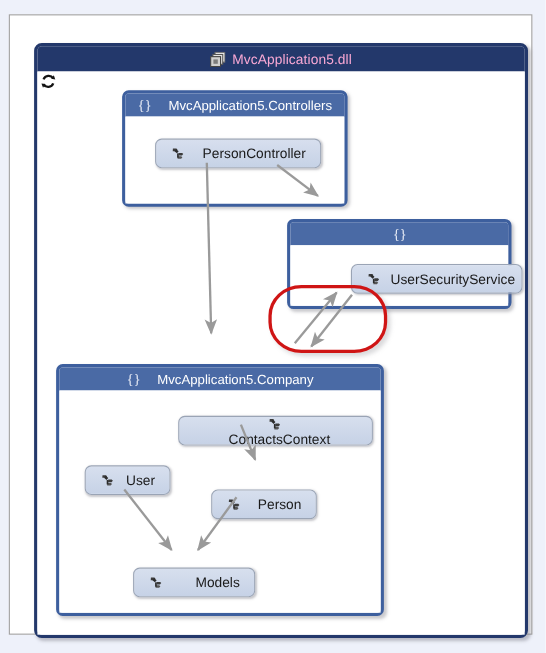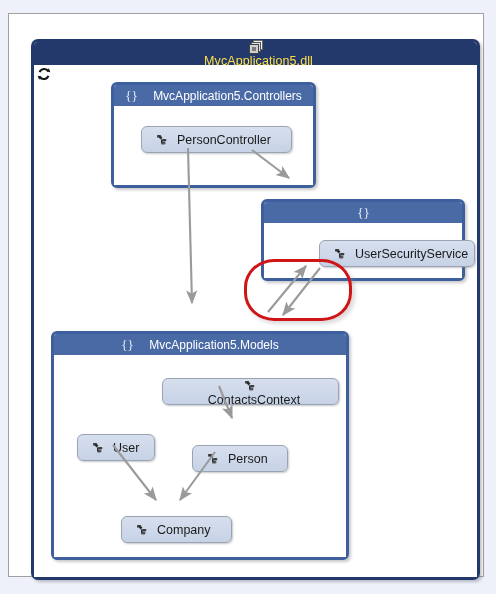--- a/index.html
+++ b/index.html
@@ -25,24 +25,23 @@
     border:3px solid #23386b;
     border-radius:7px;
     background:#ffffff;
     box-shadow:2px 2px 3px rgba(120,120,130,.45);
   }
   #assembly-header{
     height:23px;
     background:#23386b;
     border-radius:4px 4px 0 0;
     display:flex;align-items:center;justify-content:center;
-    color:#fde047;font-size:12.5px;
+    color:#f9a8d4;font-size:12.5px;
     letter-spacing:.1px;
     position:relative;
-    flex-direction:column;
   }
   #assembly-header .lbl{margin-left:6px;}
   #assembly-body{position:absolute;left:0;top:23px;right:0;bottom:0;background:#ffffff;}
   
   #recursion-icon{
     position:absolute;left:3px;top:2px;width:14px;height:14px;
     color:#1c1c1c;font-size:13px;line-height:14px;text-align:center;
   }
   
   .ns-node{
@@ -70,29 +69,30 @@
     position:absolute;box-sizing:border-box;
     height:27px;
     background:linear-gradient(#d7dfee,#c6d2e6);
     border:1px solid #9aa4b5;
     border-radius:6px;
     display:flex;align-items:center;
     padding:0 13px;
     font-size:12.5px;color:#1a1a1a;
     box-shadow:1px 1px 2px rgba(130,130,140,.45);
     white-space:nowrap;
+    justify-content:space-between;
   }
   .class-node .lbl{margin-left:7px;}
   
   #cls-personcontroller{left:27px;top:20px;width:151px;}
   
   #cls-usersecurityservice{left:36px;top:17px;width:156px;margin-left:19px;}
   
   #cls-contactscontext{left:108px;top:23px;width:177px;flex-direction:column;}
-  #cls-user{left:23px;top:79px;width:78px;}
+  #cls-user{left:23px;top:68px;width:78px;}
   #cls-person{left:138px;top:90px;width:96px;}
   #cls-company{left:67px;top:161px;width:111px;}
 
   
   .ico{display:inline-block;vertical-align:middle;flex:0 0 auto;}
   .ns-ico{width:13px;height:14px;}
   .cls-ico{width:15px;height:14px;}
   .asm-ico{width:14px;height:14px;}
 
   
@@ -185,21 +185,21 @@
       </div>
     </div>
 
     <div class="ns-node" id="ns-models">
       <div class="ns-header">
         <span class="ico ns-ico">
           <svg viewBox="0 0 13 14" width="13" height="14">
             <text x="6.5" y="11.4" font-family="Liberation Serif, serif" font-size="13" fill="#e8ecf6" text-anchor="middle">{}</text>
           </svg>
         </span>
-        <span class="lbl">MvcApplication5.Models</span>
+        <span class="lbl">MvcApplication5.Company</span>
       </div>
       <div class="ns-body">
         <div class="class-node" id="cls-contactscontext">
           <span class="ico cls-ico">
             <svg viewBox="0 0 15 14" width="15" height="14">
               <path d="M2.2 2.0 L5.4 2.0 L6.4 3.1 L5.2 4.4 L2.0 4.4 Z" fill="#3b3b3b"></path>
               <rect x="4.0" y="3.3" width="3.0" height="2.4" transform="rotate(42 5.5 4.5)" fill="#2c2c2c"></rect>
               <path d="M7.4 6.0 L10.6 6.0 L11.6 7.1 L10.4 8.4 L7.2 8.4 Z" fill="#3b3b3b"></path>
               <path d="M6.6 9.0 L9.8 9.0 L10.8 10.1 L9.6 11.4 L6.4 11.4 Z" fill="#555"></path>
               <rect x="6.0" y="6.4" width="1.5" height="4.0" fill="#2c2c2c"></rect>
@@ -234,21 +234,21 @@
         <div class="class-node" id="cls-company">
           <span class="ico cls-ico">
             <svg viewBox="0 0 15 14" width="15" height="14">
               <path d="M2.2 2.0 L5.4 2.0 L6.4 3.1 L5.2 4.4 L2.0 4.4 Z" fill="#3b3b3b"></path>
               <rect x="4.0" y="3.3" width="3.0" height="2.4" transform="rotate(42 5.5 4.5)" fill="#2c2c2c"></rect>
               <path d="M7.4 6.0 L10.6 6.0 L11.6 7.1 L10.4 8.4 L7.2 8.4 Z" fill="#3b3b3b"></path>
               <path d="M6.6 9.0 L9.8 9.0 L10.8 10.1 L9.6 11.4 L6.4 11.4 Z" fill="#555"></path>
               <rect x="6.0" y="6.4" width="1.5" height="4.0" fill="#2c2c2c"></rect>
             </svg>
           </span>
-          <span class="lbl">Company</span>
+          <span class="lbl">Models</span>
         </div>
       </div>
     </div>
 
   </div>
 </div>
 
 <svg id="edges" viewBox="0 0 496 594">
   <defs>
     <marker id="ah" markerWidth="9" markerHeight="9" refX="6.4" refY="3.1" orient="auto" markerUnits="strokeWidth">

